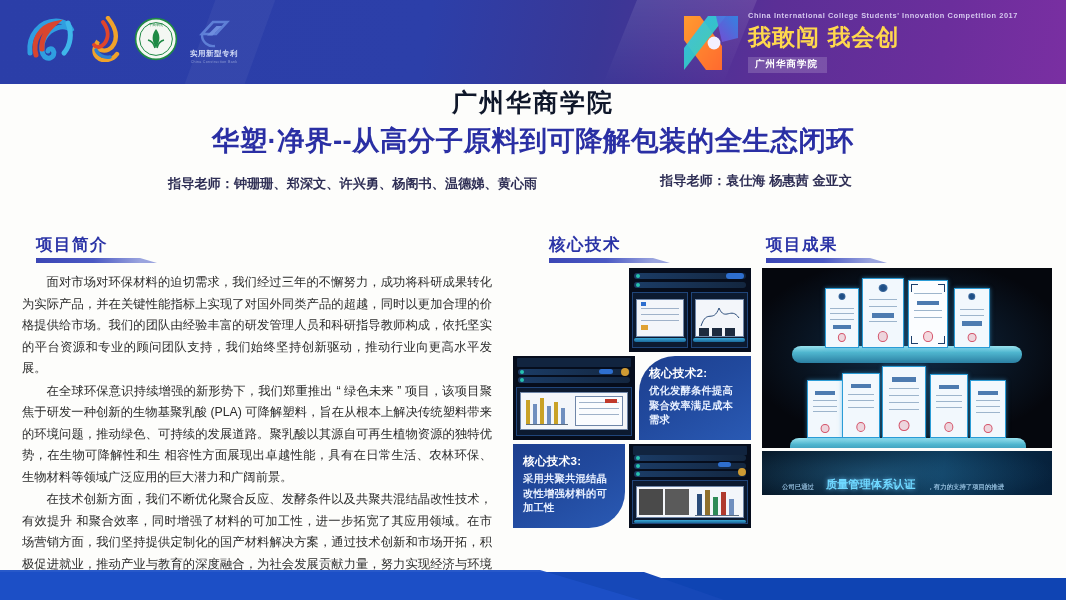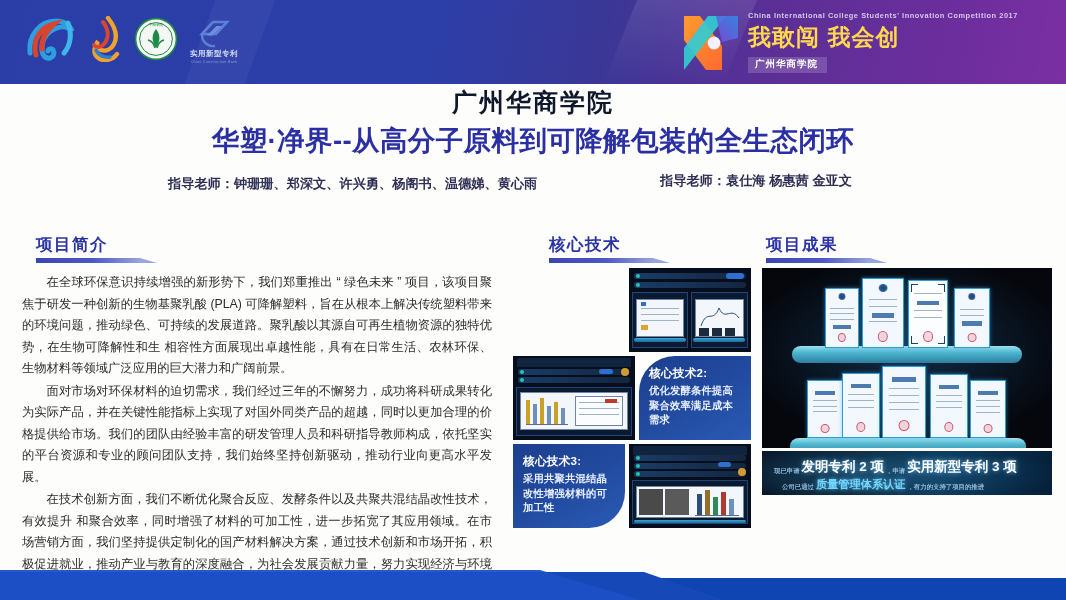--- a/index.html
+++ b/index.html
@@ -212,21 +212,21 @@
   .pb-glow {
     position:absolute; left:-10%; top:-40%; width:120%; height:180%;
     background:radial-gradient(ellipse at 40% 50%,rgba(70,170,230,.30) 0%,rgba(0,0,0,0) 62%);
   }
   .pb-l1 {
     position:absolute; left:12px; top:7px; white-space:nowrap;
     display:flex; align-items:flex-end; gap:2px;
   }
   .pb-l2 {
     position:absolute; left:20px; top:26px; white-space:nowrap;
-    display:flex; align-items:flex-end; gap:2px;
+    display:flex; align-items:flex-end; gap:12px;
   }
   .pb-small { font-size:6.4px; color:#8fb9d8; font-weight:bold; }
   .pb-big {
     font-size:13.5px; font-weight:bold; color:#ffffff;
     text-shadow:0 0 5px rgba(120,200,255,.85);
   }
   .pb-big2 {
     font-size:11.2px; font-weight:bold;
     color:#6fd8ff; text-shadow:0 0 5px rgba(110,200,255,.8);
   }
@@ -344,22 +344,22 @@
 <div class="sec-head" id="sec-core">
   <div class="lbl">核心技术</div>
   <div class="sec-rule"></div>
 </div>
 <div class="sec-head" id="sec-res">
   <div class="lbl">项目成果</div>
   <div class="sec-rule"></div>
 </div>
 
 <div class="intro">
+  <p>面对市场对环保材料的迫切需求，我们经过三年的不懈努力，成功将科研成果转化为实际产品，并在关键性能指标上实现了对国外同类产品的超越，同时以更加合理的价格提供给市场。我们的团队由经验丰富的研发管理人员和科研指导教师构成，依托坚实的平台资源和专业的顾问团队支持，我们始终坚持创新驱动，推动行业向更高水平发展。</p>
   <p>在全球环保意识持续增强的新形势下，我们郑重推出 “ 绿色未来 ” 项目，该项目聚焦于研发一种创新的生物基聚乳酸 (PLA) 可降解塑料，旨在从根本上解决传统塑料带来的环境问题，推动绿色、可持续的发展道路。聚乳酸以其源自可再生植物资源的独特优势，在生物可降解性和生 相容性方面展现出卓越性能，具有在日常生活、农林环保、生物材料等领域广泛应用的巨大潜力和广阔前景。</p>
-  <p>面对市场对环保材料的迫切需求，我们经过三年的不懈努力，成功将科研成果转化为实际产品，并在关键性能指标上实现了对国外同类产品的超越，同时以更加合理的价格提供给市场。我们的团队由经验丰富的研发管理人员和科研指导教师构成，依托坚实的平台资源和专业的顾问团队支持，我们始终坚持创新驱动，推动行业向更高水平发展。</p>
   <p>在技术创新方面，我们不断优化聚合反应、发酵条件以及共聚共混结晶改性技术，有效提升 和聚合效率，同时增强了材料的可加工性，进一步拓宽了其应用领域。在市场营销方面，我们坚持提供定制化的国产材料解决方案，通过技术创新和市场开拓，积极促进就业，推动产业与教育的深度融合，为社会发展贡献力量，努力实现经济与环境和谐共生的目标。</p>
 </div>
 
 <div class="core">
 
   <div class="core-row left">
     <div class="core-shot">
       <div class="ms-bullet" style="top:5px;"></div>
       <div class="ms-bullet" style="top:14px;"></div>
       <div class="ms-dot" style="left:7px;top:6px;width:4px;height:4px;"></div>
@@ -521,26 +521,20 @@
       <div class="blk" style="top:18%"></div>
         <div class="ln" style="top:34%"></div>
       <div class="ln" style="top:44%"></div>
         <div class="ln" style="top:56%"></div>
       <div class="stamp"></div>
     </div>
   </div>
 
   <div class="patent-bar">
     <div class="pb-glow"></div>
-    <div class="pb-l1">
-      <span class="pb-small">现已申请</span>
-      <span class="pb-big">发明专利 2 项</span>
-      <span class="pb-small">，申请</span>
-      <span class="pb-big">实用新型专利 3 项</span>
-    </div>
     <div class="pb-l2">
       <span class="pb-small">公司已通过</span>
       <span class="pb-big2">质量管理体系认证</span>
       <span class="pb-small">，有力的支持了项目的推进</span>
     </div>
   </div>
 </div>
 
 <div class="footer">
   <div class="f-c"></div>

